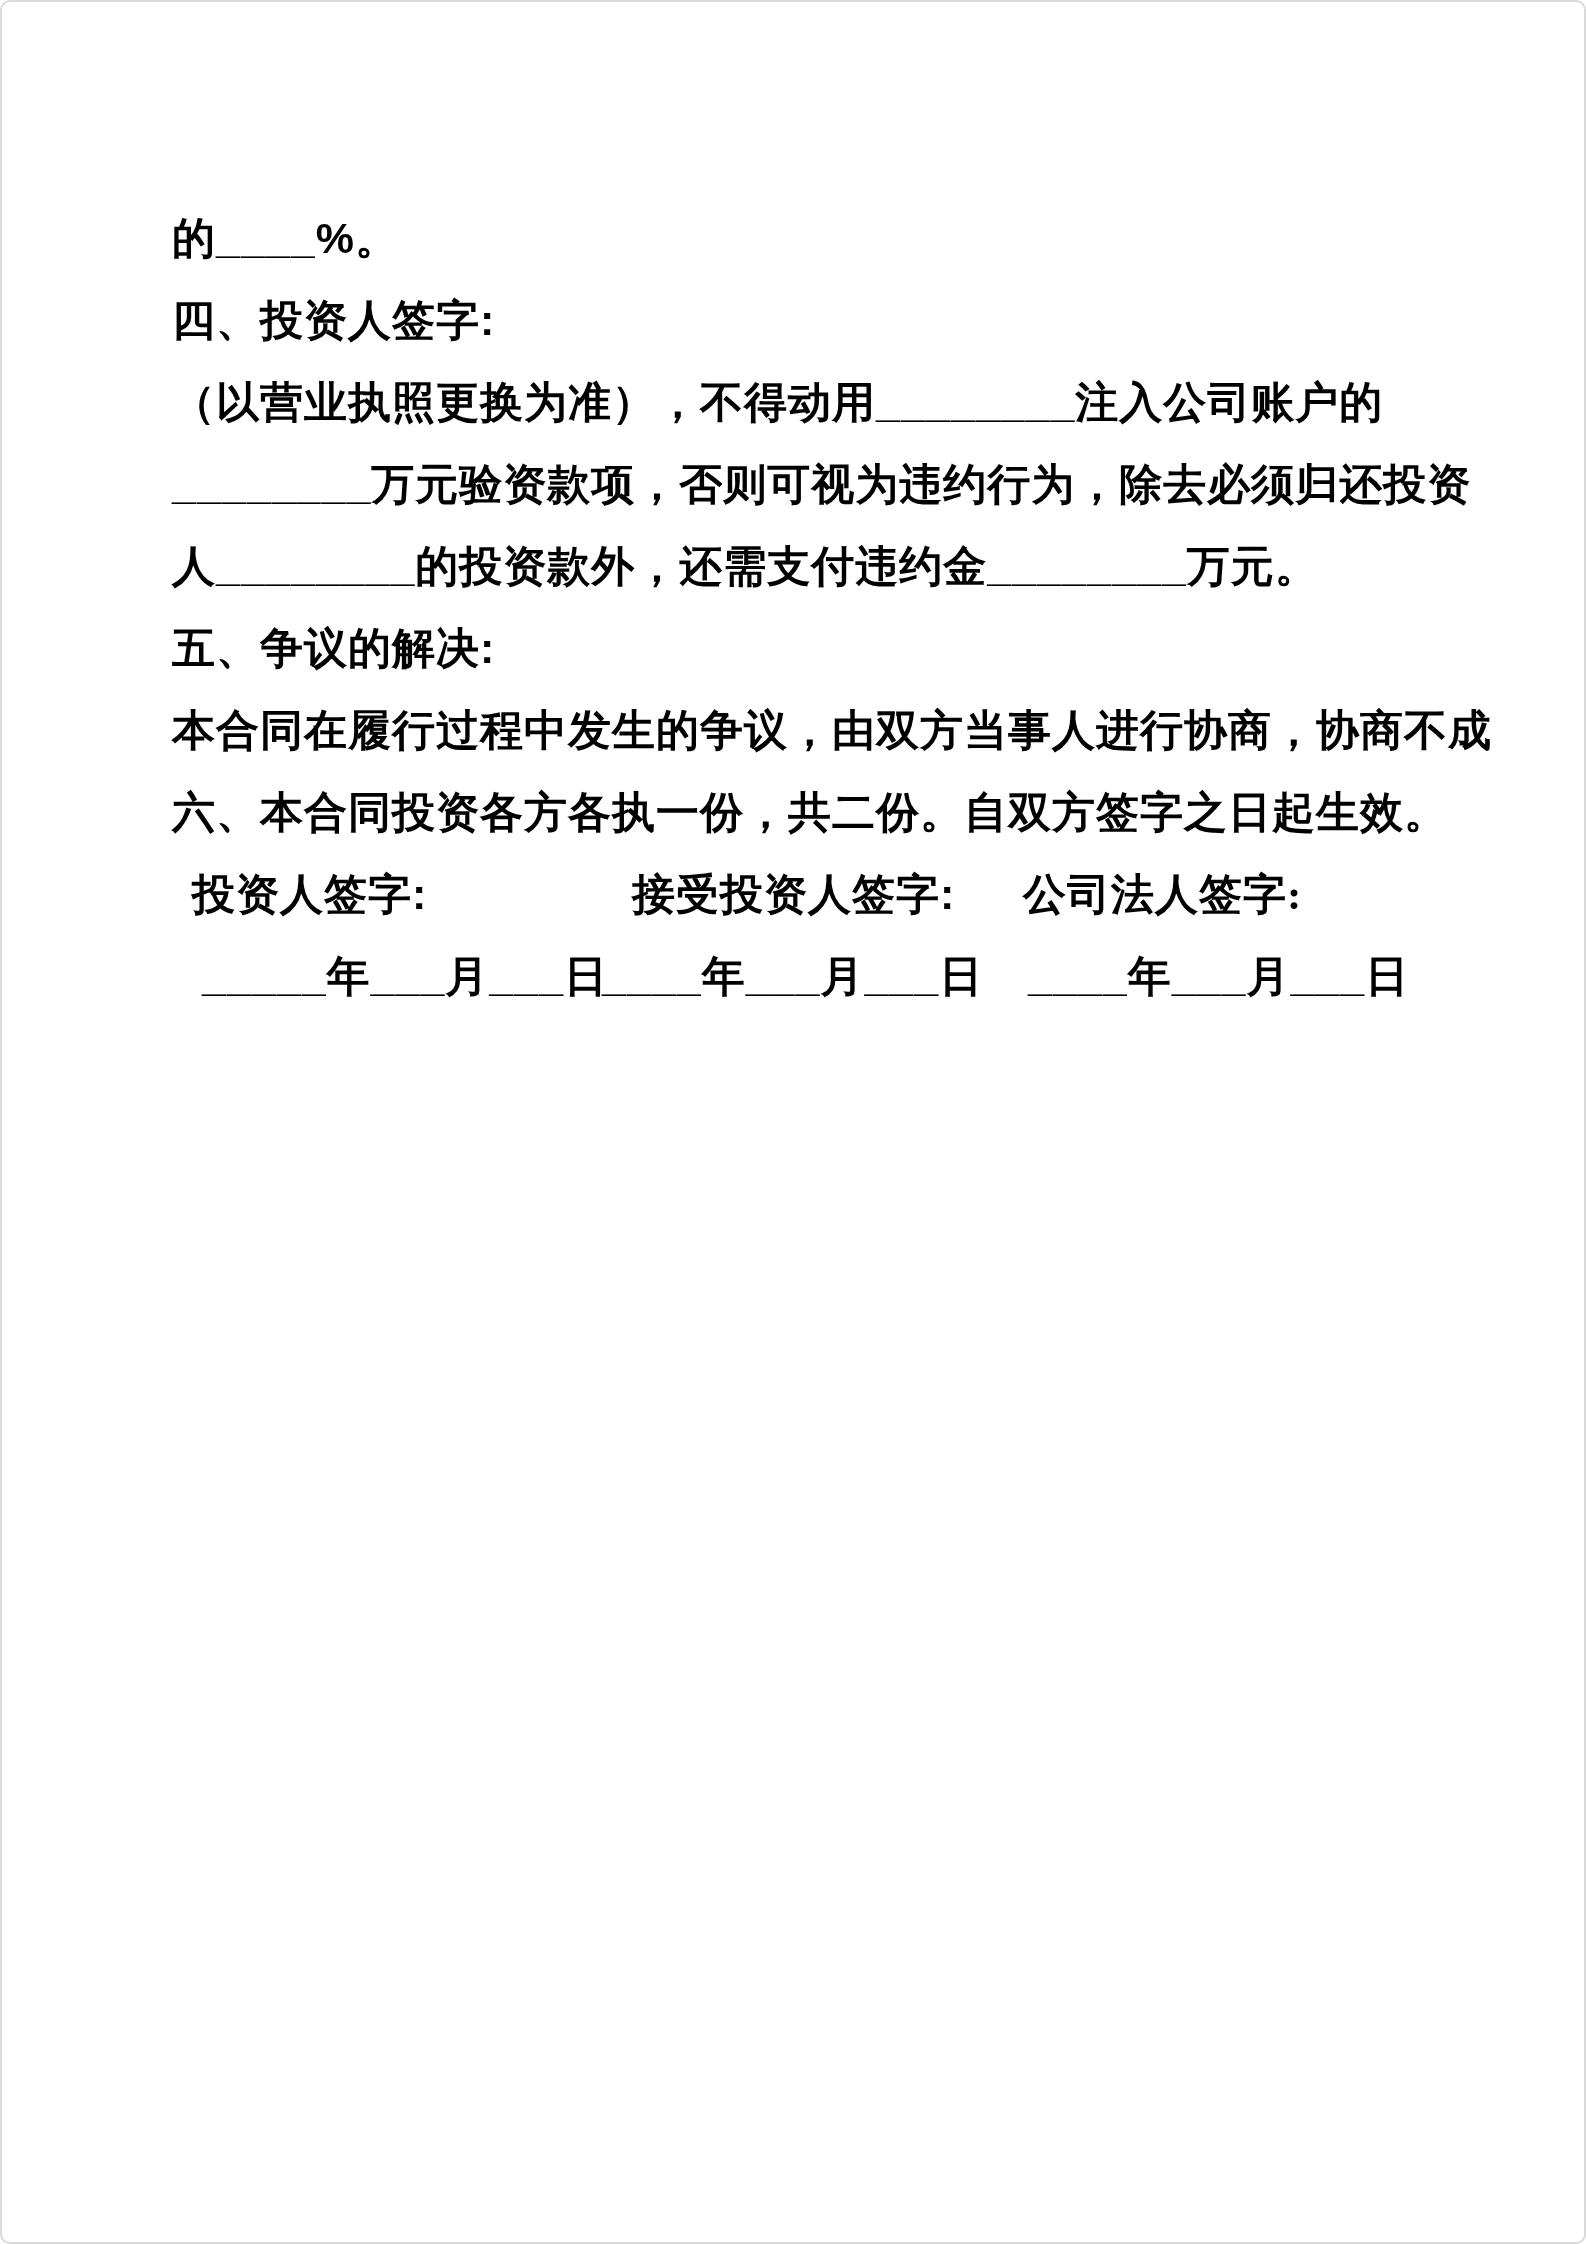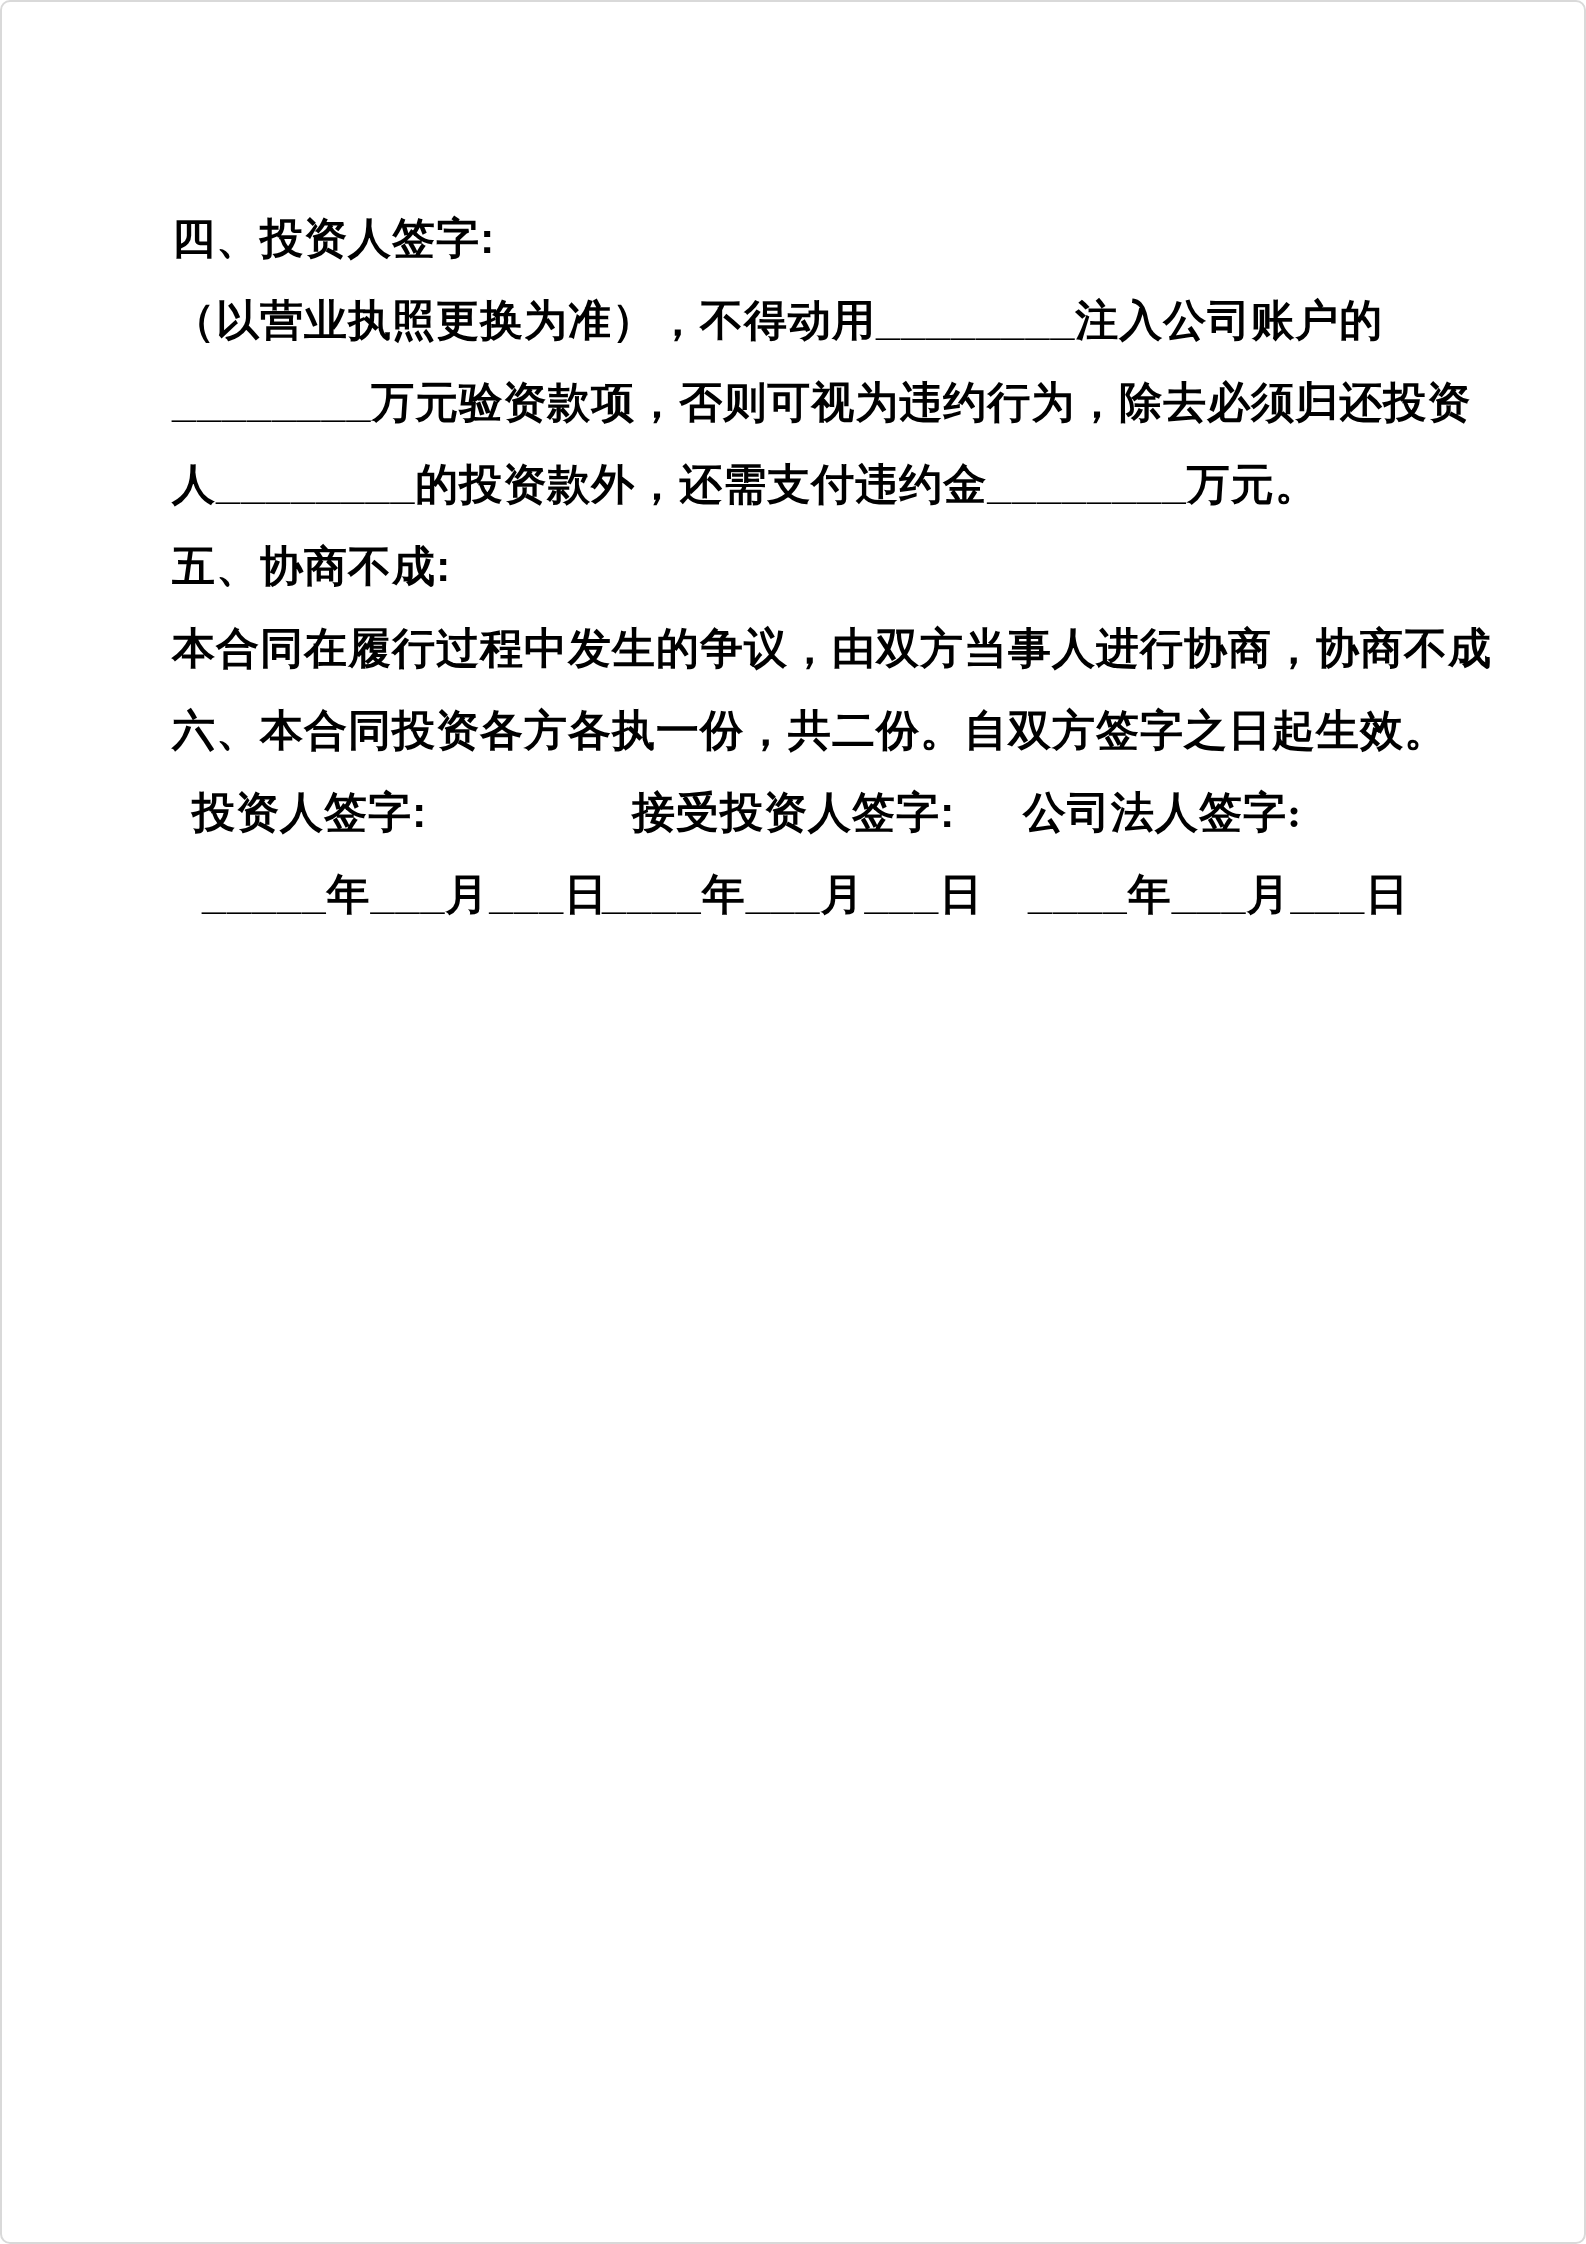--- a/index.html
+++ b/index.html
@@ -47,25 +47,26 @@
   .date-1 { left: 30px; }
   .date-2 { left: 430px; }
   .date-3 { left: 856px; }
 </style>
 </head>
 <body>
 
 <div class="page">
   <div class="doc">
 
+    <div class="line">的____%。</div>
     <div class="line">四、投资人签字:</div>
     <div class="line">（以营业执照更换为准），不得动用________注入公司账户的</div>
     <div class="line">________万元验资款项，否则可视为违约行为，除去必须归还投资</div>
     <div class="line">人________的投资款外，还需支付违约金________万元。</div>
-    <div class="line">五、协商不成:</div>
+    <div class="line">五、争议的解决:</div>
     <div class="line">本合同在履行过程中发生的争议，由双方当事人进行协商，协商不成</div>
     <div class="line">六、本合同投资各方各执一份，共二份。自双方签字之日起生效。</div>
 
     <div class="line sig-row">
       <span class="col-1">投资人签字:</span>
       <span class="col-2">接受投资人签字:</span>
       <span class="col-3">公司法人签字:</span>
     </div>
 
     <div class="line date-row">

